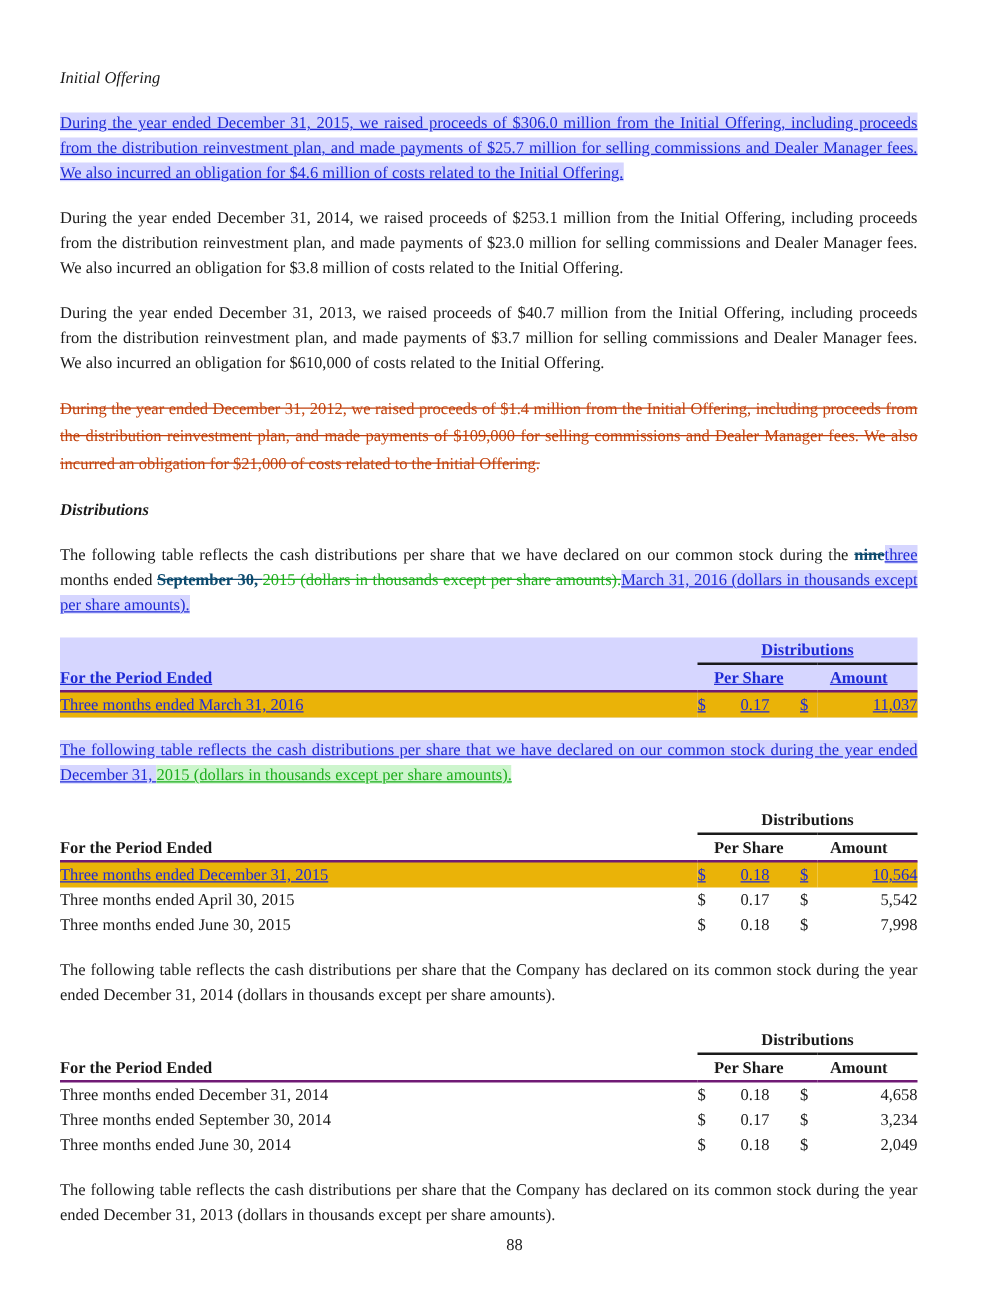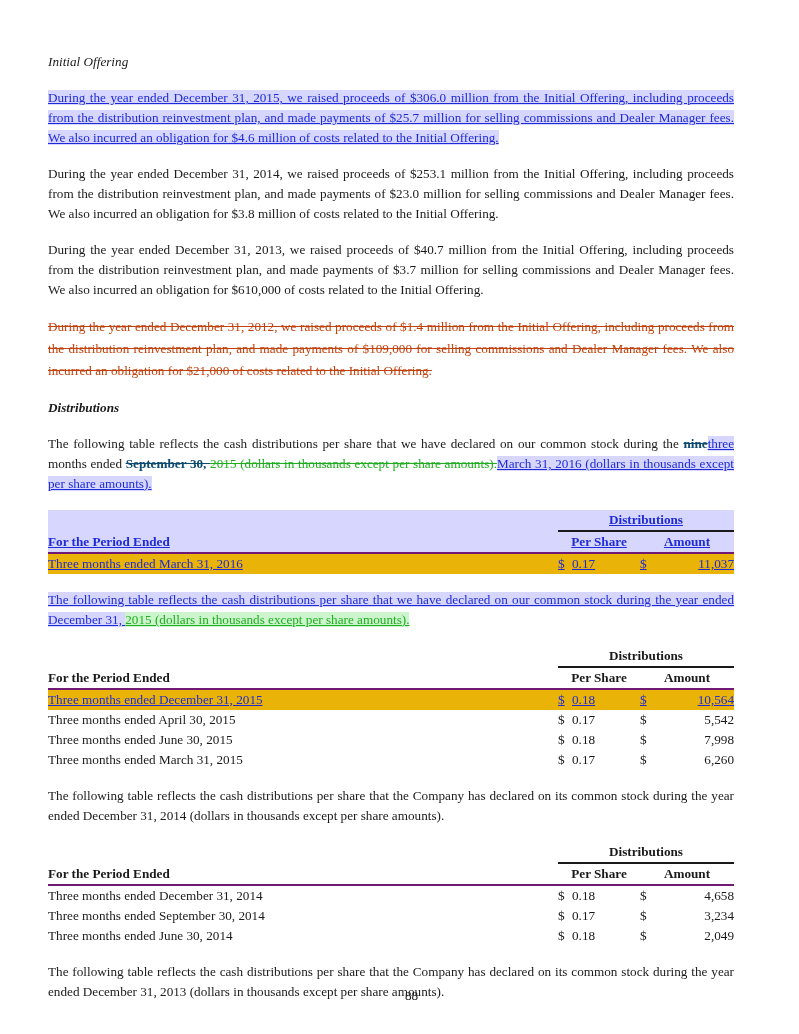--- a/index.html
+++ b/index.html
@@ -10,21 +10,21 @@
   p { margin: 0 0 16px 0; text-align: justify; }
   .ins { color: #1f2bd6; text-decoration: underline; background: #d6d6ff; }
   .del-red { color: #0c4a6e; text-decoration: line-through; font-weight: bold; }
   .del-green { color: #1fae1f; text-decoration: line-through; }
   .ins-green { color: #1fae1f; text-decoration: underline; background: #cdf5cd; }
   .p-deleted { color: #c2410c; text-decoration: line-through; line-height: 22px; }
   table { border-collapse: collapse; width: 686px; margin: 0 0 16px 0; }
   td { padding: 0; height: 19px; vertical-align: bottom; }
   .c-label { width: 510px; }
   .c-d1 { width: 14px; text-align: left; }
-  .c-ps { width: 64px; text-align: left; padding-right: 4px; }
+  .c-ps { width: 64px; text-align: center; padding-right: 4px; }
   .c-d2 { width: 14px; text-align: left; }
   .c-amt { width: 80px; text-align: right; }
   .hdr-dist { text-align: center; font-weight: bold; border-bottom: 2px solid #1a1a1a; }
   .hdr { font-weight: bold; }
   .hdr-row td { border-bottom: 2px solid #701a75; }
   .hdr-row td.hc { text-align: center; margin-top: 27px; }
   .hl-row { background: #eab308; }
   .hl-row td, .hl-row td span { color: #1f2bd6; text-decoration: underline; }
   .hl-table { background: #d6d6ff; }
   .hl-table td { color: #1f2bd6; }
@@ -95,27 +95,20 @@
       <td class="c-d2">$</td>
       <td class="c-amt">5,542</td>
     </tr>
     <tr>
       <td class="c-label">Three months ended June 30, 2015</td>
       <td class="c-d1">$</td>
       <td class="c-ps">0.18</td>
       <td class="c-d2">$</td>
       <td class="c-amt">7,998</td>
     </tr>
-    <tr>
-      <td class="c-label">Three months ended March 31, 2015</td>
-      <td class="c-d1">$</td>
-      <td class="c-ps">0.17</td>
-      <td class="c-d2">$</td>
-      <td class="c-amt">6,260</td>
-    </tr>
   </tbody>
     </table>
 
   <p>The following table reflects the cash distributions per share that the Company has declared on its common stock during the year ended December 31, 2014 (dollars in thousands except per share amounts).</p>
 
   <table>
     <tbody>
         <tr>
       <td class="c-label"></td>
       <td colspan="4" class="hdr-dist">Distributions</td>

